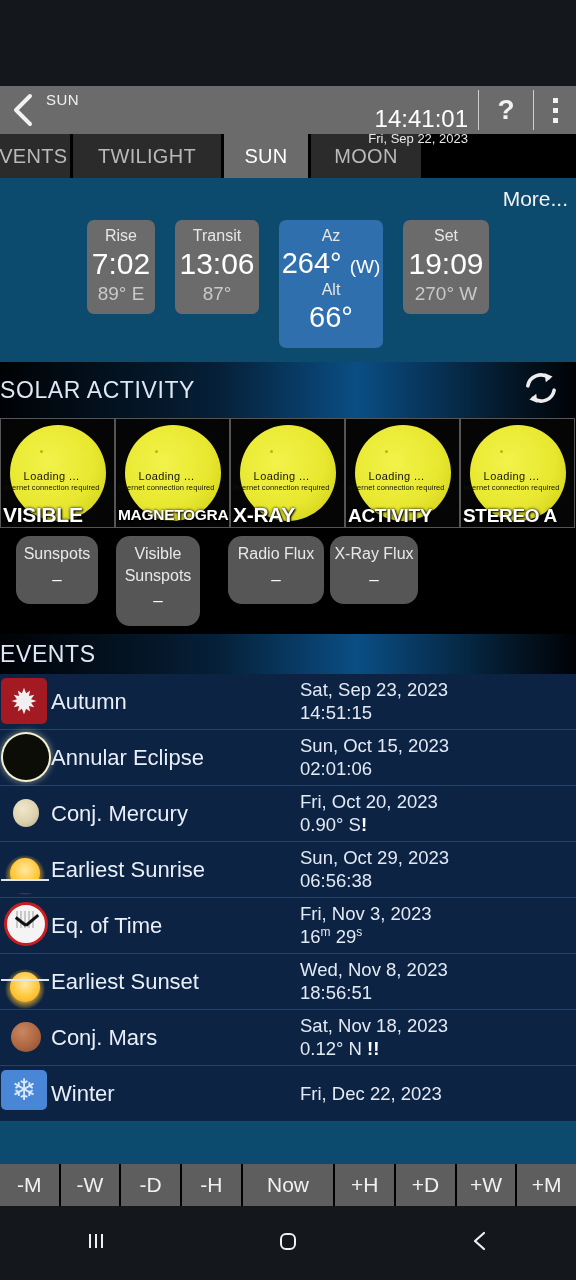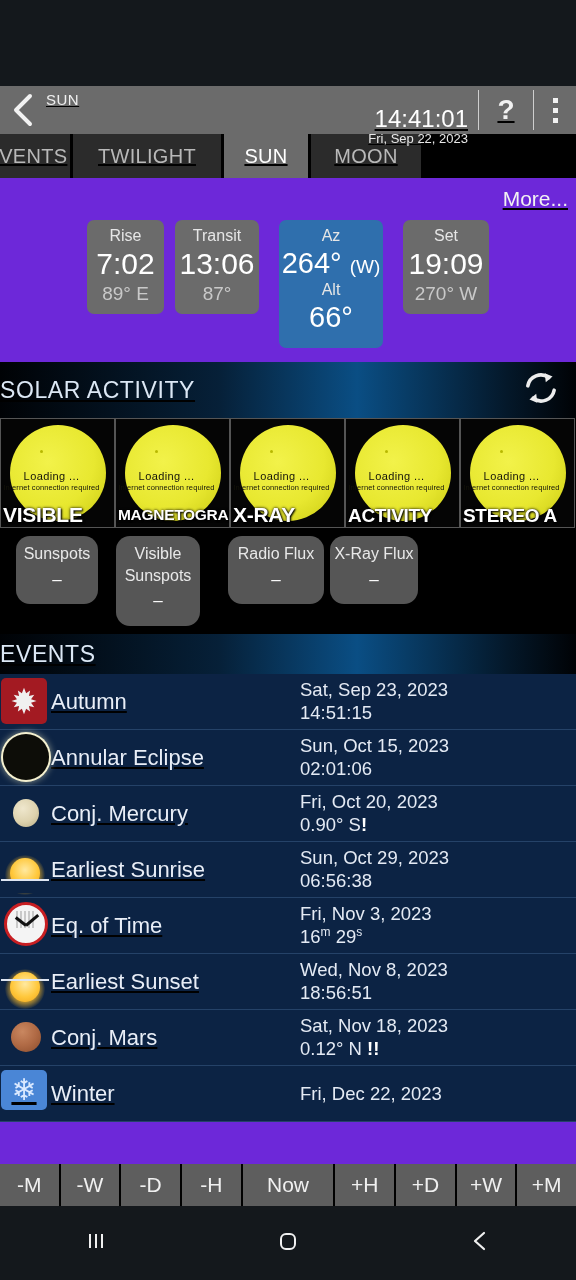--- a/index.html
+++ b/index.html
@@ -2,21 +2,21 @@
 <html><head>
 <meta charset="utf-8">
 <style>
   * { box-sizing: border-box; margin: 0; padding: 0; }
   html, body {
     width: 576px; height: 1280px;
     background: #000;
     font-family: "Liberation Sans", sans-serif;
     overflow: hidden;
   }
-  #app { position: relative; width: 576px; height: 1280px; background: #6d28d9; text-decoration: underline; }
+  #app { position: relative; width: 576px; height: 1280px; background: #0c4a6e; }
 
   
   .status-strip { height: 86px; background: #14181c; width: 576px; }
 
   
   .action-bar {
     position: relative; height: 48px; background: #6b6b6b;
     display: flex; align-items: stretch;
   }
   .back-arrow {
@@ -66,21 +66,21 @@
   
   .cards { position: relative; height: 142px; }
   .card {
     position: absolute; top: 0; background: #6b6b6b; border-radius: 7px;
     text-align: center; color: #fff; padding-top: 6px;
   }
   .card .lbl  { font-size: 16px; color: #e6e6e6; line-height: 1.25; }
   .card .val  { font-size: 30px; color: #ffffff; line-height: 1.15; margin-top: 1px;}
   .card .val small { font-size: 19px; }
   .card .sub  { font-size: 19px; color: #c9c9c9; line-height: 1.2; margin-top: 1px;}
-  .card.c-rise    { left: 87px;  width: 77px; height: 94px; }
+  .card.c-rise    { left: 87px;  width: 68px; height: 94px; }
   .card.c-transit { left: 175px; width: 84px; height: 94px; }
   .card.c-az      { left: 279px; width: 104px; height: 128px; background: #2f6fad; }
   .card.c-set     { left: 403px; width: 86px; height: 94px; }
   .card.c-az .val { font-size: 29px; }
 
   
   .sec-header {
     position: relative; height: 56px;
     background: linear-gradient(to right,#000205 0%, #062038 38%, #0a4e84 62%, #04182a 88%, #000205 100%);
     display: flex; align-items: center; justify-content: flex-start;

